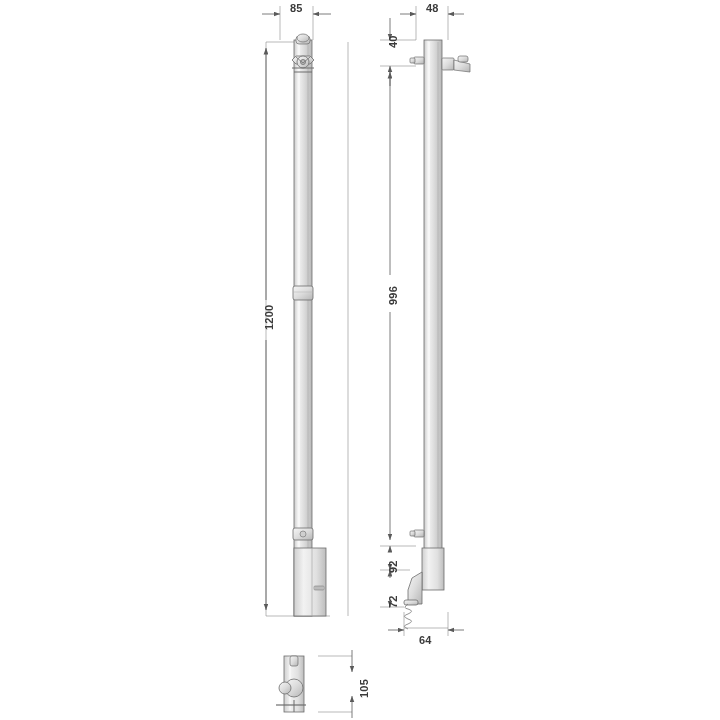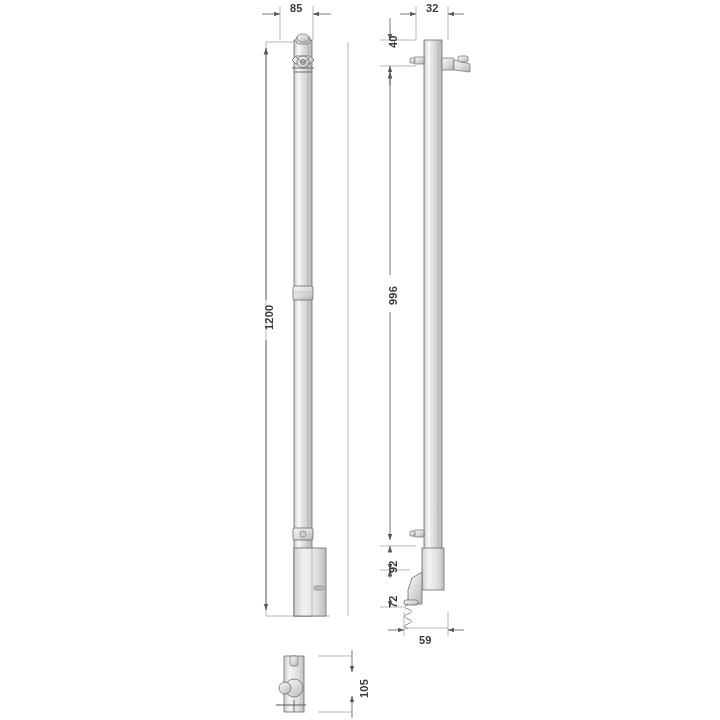--- a/index.html
+++ b/index.html
@@ -178,22 +178,22 @@
       <circle cx="285" cy="688" r="6" fill="url(#knobG)" stroke="#6d6d6d" stroke-width="0.8"></circle>
       <line x1="276" y1="705" x2="306" y2="705" stroke="#6d6d6d" stroke-width="1.2"></line>
       <line x1="294" y1="700" x2="294" y2="712" stroke="#6d6d6d" stroke-width="1"></line>
       <rect x="290" y="656" width="8" height="10" rx="2" fill="url(#knobG)" stroke="#6d6d6d" stroke-width="0.7"></rect>
     </g>
   </svg>
 
   <div class="dimtext" style="left:290px;top:2px;">85</div>
   <div class="dimtext vert" style="left:263px;top:330px;">1200</div>
 
-  <div class="dimtext" style="left:426px;top:2px;">32</div>
+  <div class="dimtext" style="left:426px;top:2px;">48</div>
   <div class="dimtext vert" style="left:387px;top:48px;">40</div>
   <div class="dimtext vert" style="left:387px;top:305px;">996</div>
   <div class="dimtext vert" style="left:387px;top:573px;">92</div>
   <div class="dimtext vert" style="left:387px;top:608px;">72</div>
-  <div class="dimtext" style="left:419px;top:634px;">59</div>
+  <div class="dimtext" style="left:419px;top:634px;">64</div>
 
   <div class="dimtext vert" style="left:358px;top:698px;">105</div>
 
 </div>
 
 </body></html>

